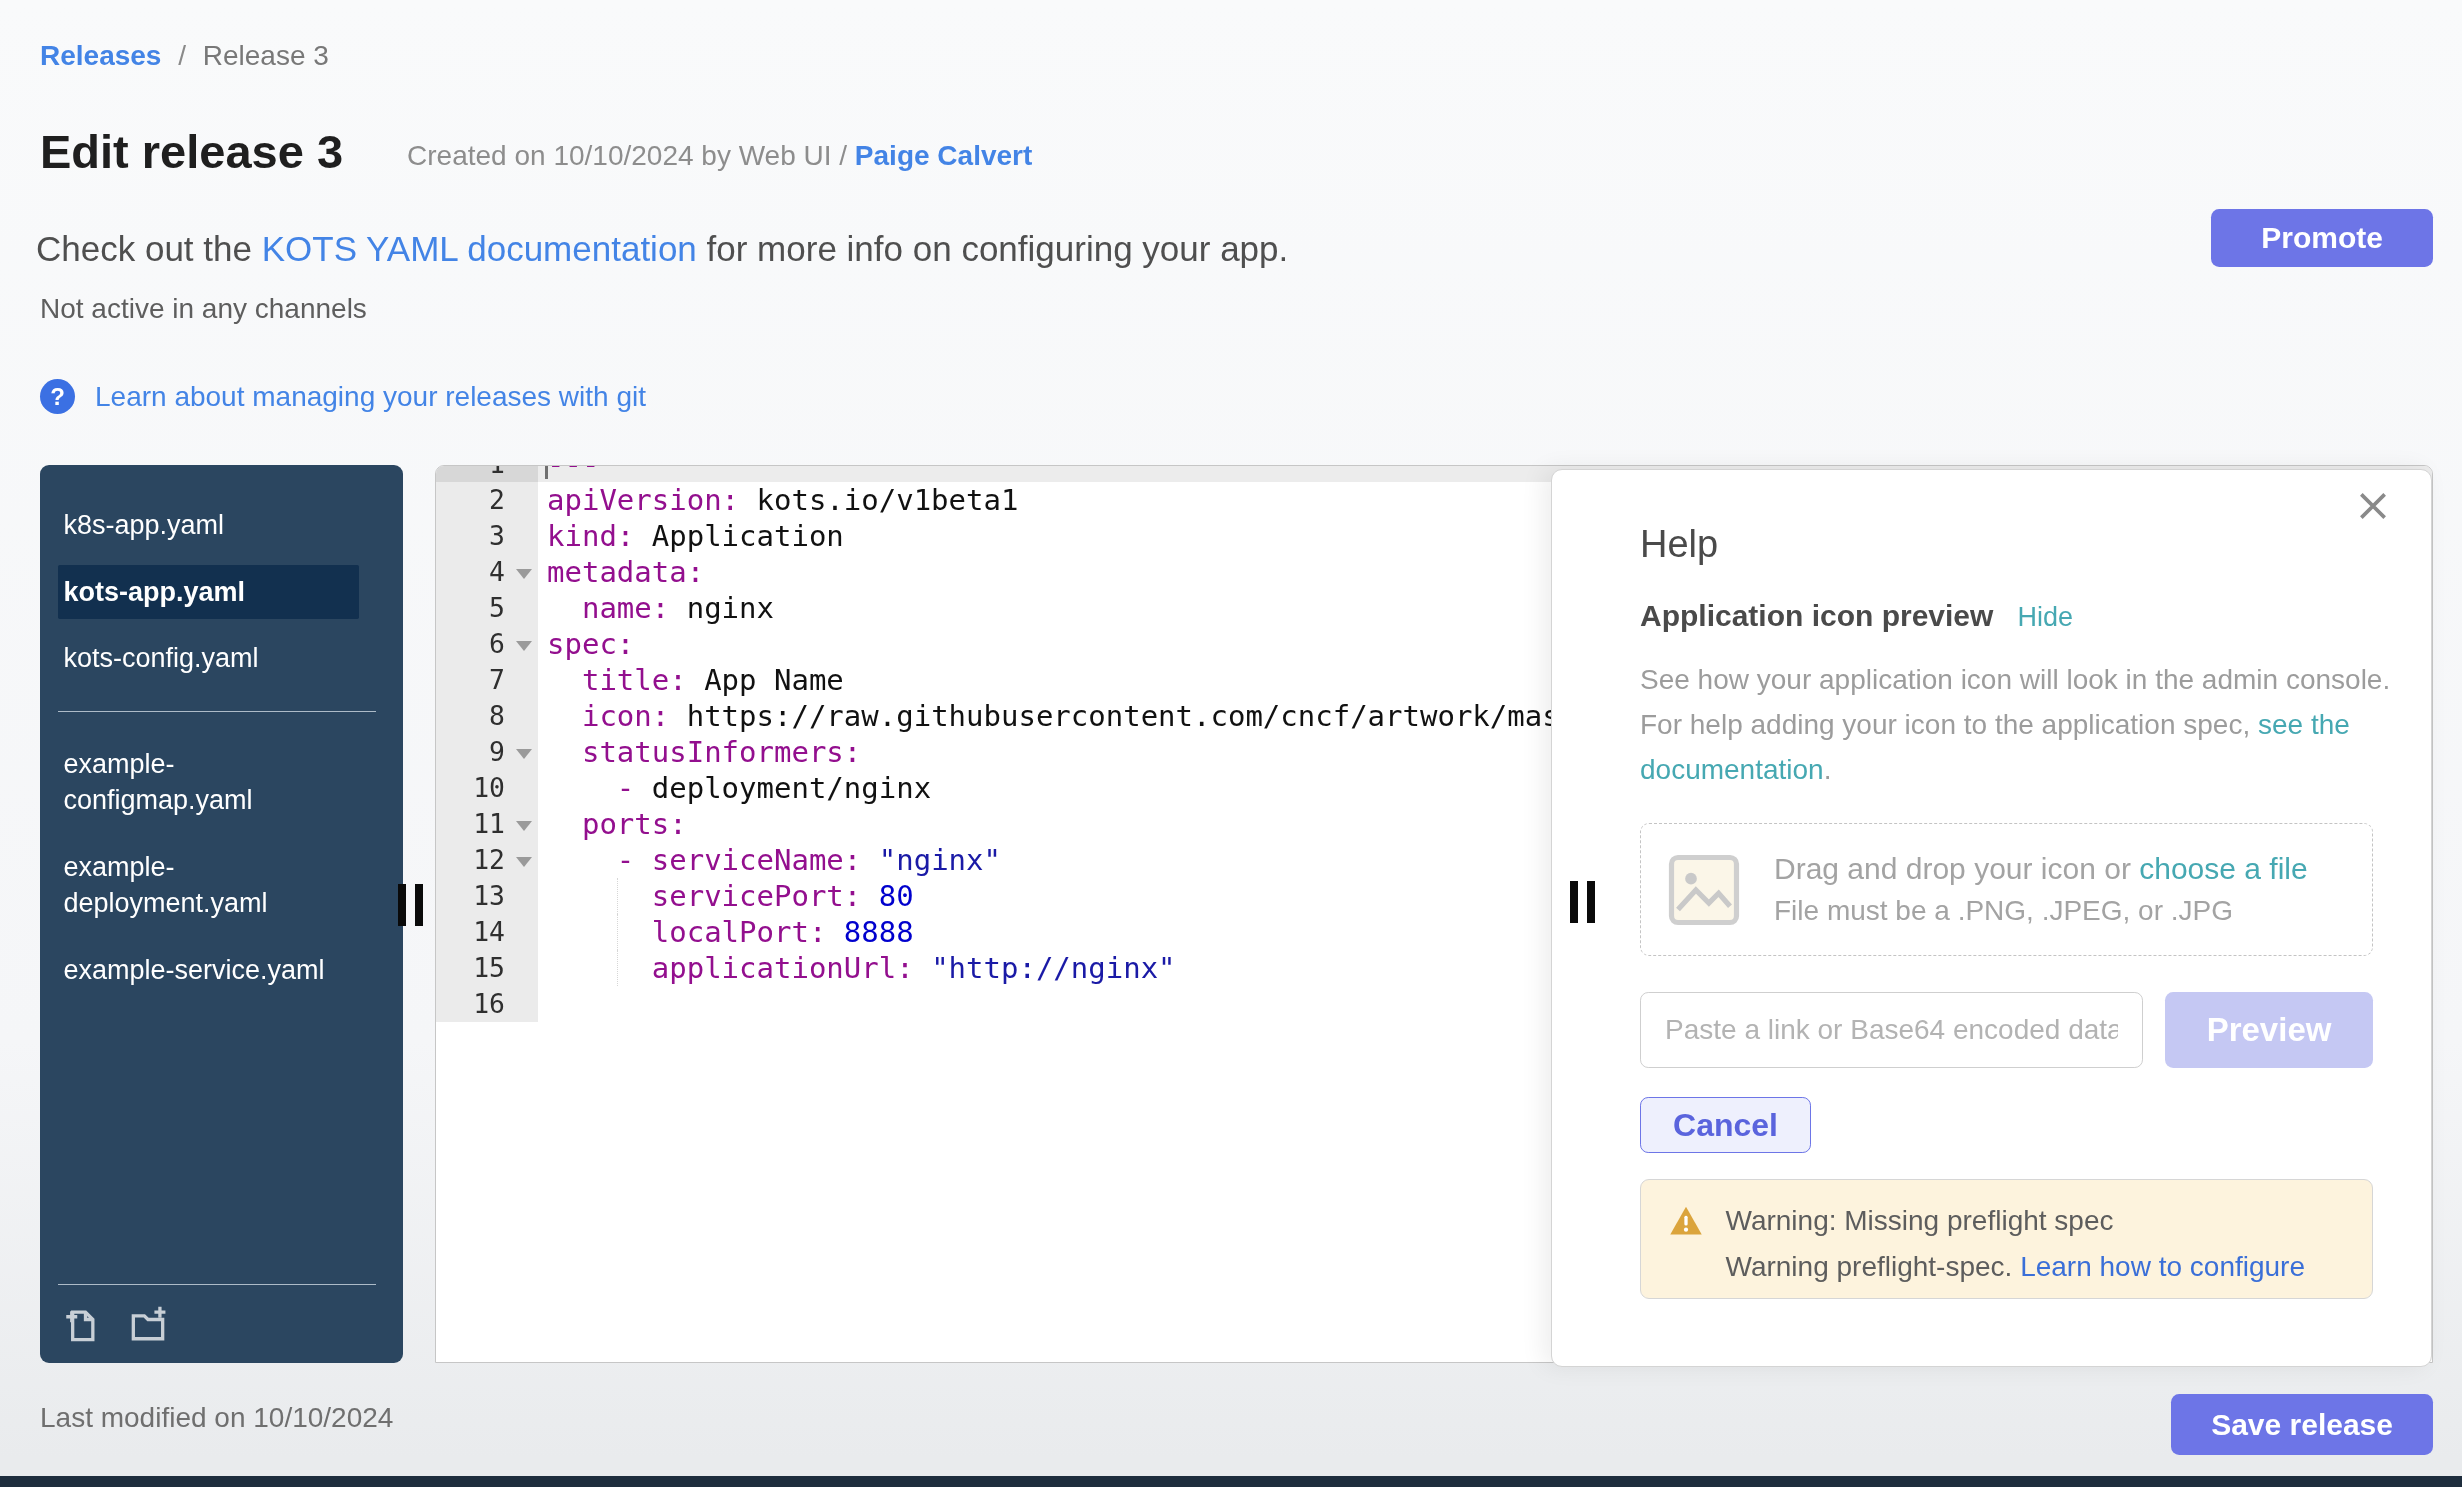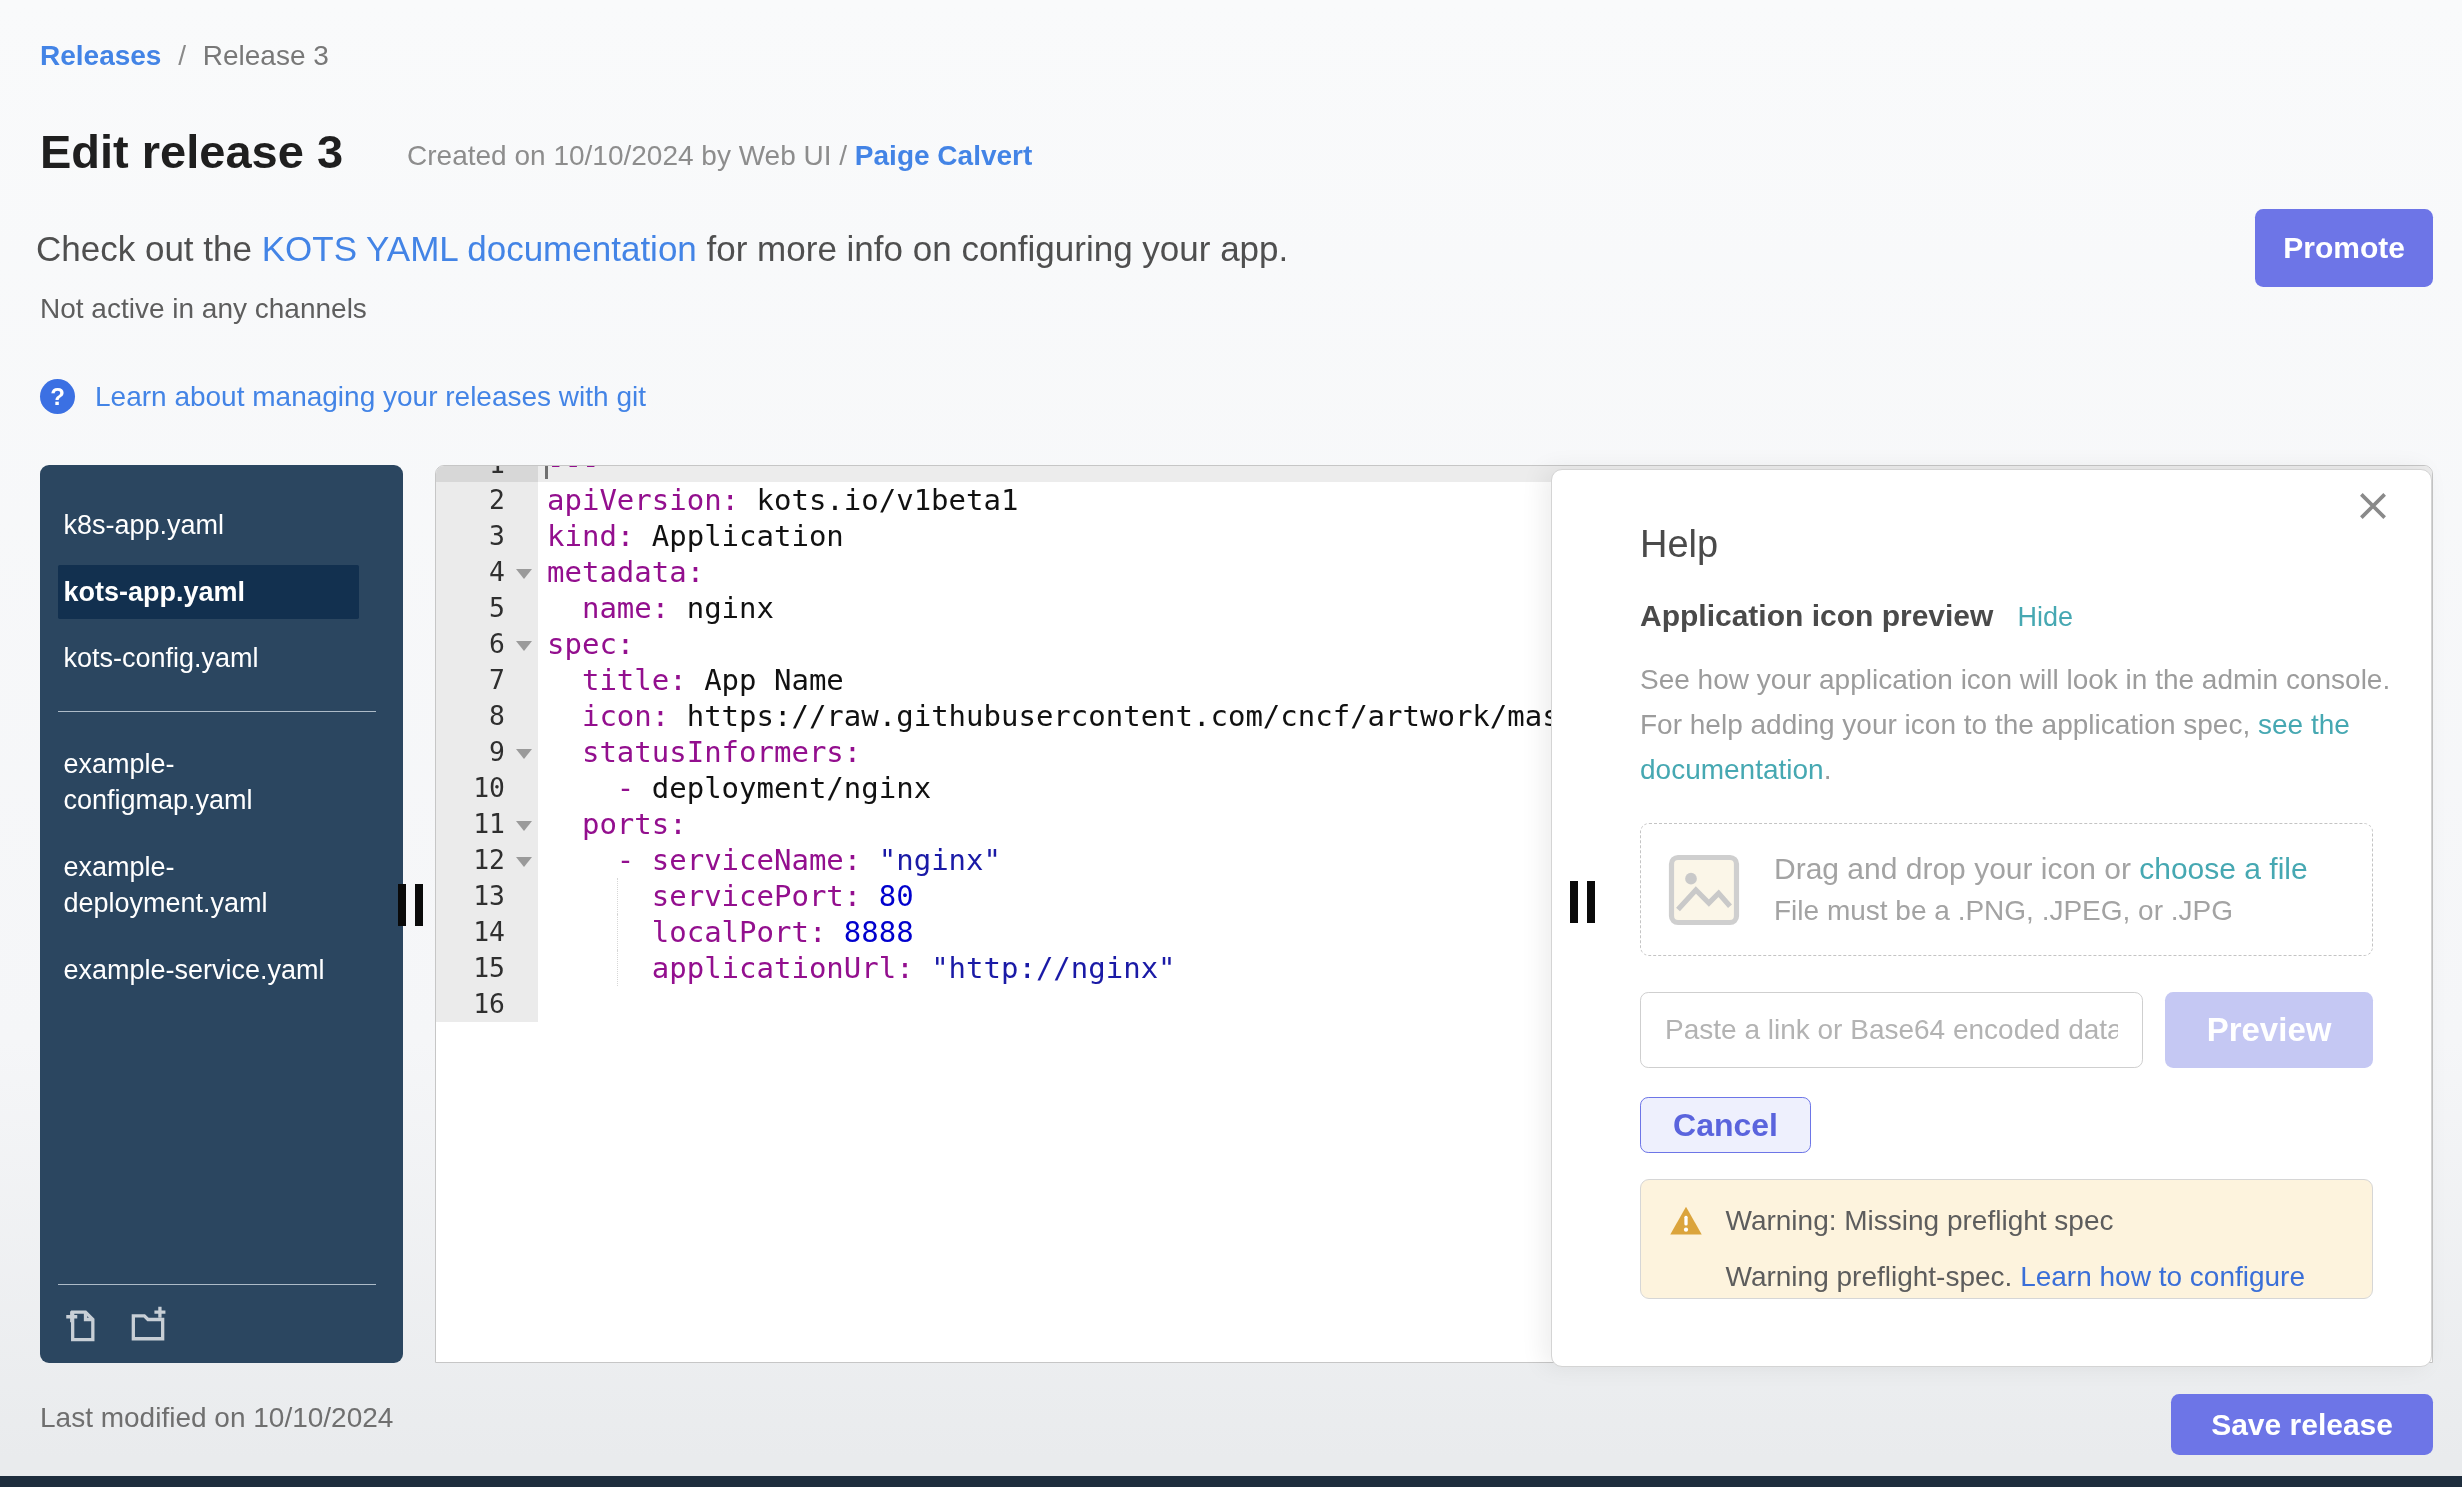--- a/index.html
+++ b/index.html
@@ -17,21 +17,21 @@
   .created .author{color:#4384e6;font-weight:600;cursor:pointer;}
   .docs-line{position:absolute;left:36px;top:229px;font-size:35px;color:#4f4f4f;}
   .docs-line .link{color:#4384e6;font-weight:500;cursor:pointer;}
   .channel-status{position:absolute;left:40px;top:293px;font-size:28px;color:#5e5e5e;}
   .git-line{position:absolute;left:40px;top:379px;display:flex;align-items:center;gap:20px;cursor:pointer;}
   .q-badge{width:35px;height:35px;border-radius:50%;background:#3b70e3;color:#fff;
     font-size:24px;font-weight:700;display:flex;align-items:center;justify-content:center;}
   .git-link{font-size:28px;color:#4384e6;font-weight:500;}
   .btn{border:none;border-radius:8.2px;background:#6d75e7;color:#fff;font-weight:700;
     font-family:"Liberation Sans",sans-serif;cursor:pointer;}
-  .promote-btn{position:absolute;top:209px;right:29px;height:78px;padding:0 28px;font-size:30px;}
+  .promote-btn{position:absolute;top:209px;right:29px;height:58px;padding:0 50px;font-size:30px;}
   
   .sidebar{position:absolute;left:40px;top:465px;width:363px;height:898px;
     background:#2b4660;border-radius:9px;box-sizing:border-box;}
   .file-list{padding-top:33px;}
   .file-item{font-size:27px;line-height:36px;color:#fff;margin:0 63px 12.7px 18px;
     padding:9px 5.5px;width:282px;box-sizing:border-box;overflow-wrap:break-word;cursor:pointer;border-radius:1.8px;}
   .file-item.selected{background:#12304f;font-weight:700;width:301px;}
   .side-divider{border-top:1.8px solid rgba(196,208,218,0.85);margin:25.5px 27px 25.5px 18px;}
   .side-footer{position:absolute;left:18px;right:27px;bottom:16.4px;border-top:1.8px solid rgba(196,208,218,0.85);
     padding-top:18px;display:flex;gap:24px;}
@@ -78,21 +78,21 @@
     padding:0 24px;font-size:28px;font-family:"Liberation Sans",sans-serif;color:#555;outline:none;}
   .url-input::placeholder{color:#b3b3b3;}
   .preview-btn{width:217px;height:76px;background:#c5c8f3;border:none;border-radius:8.2px;
     color:#fff;font-size:33px;font-weight:700;font-family:"Liberation Sans",sans-serif;cursor:pointer;}
   .cancel-btn{margin-top:29px;width:171px;height:56px;background:#eef0fd;border:1.8px solid #6d75e7;
     border-radius:8.2px;color:#5a64dd;font-size:32px;font-weight:700;font-family:"Liberation Sans",sans-serif;cursor:pointer;}
   .warning-box{margin-top:25.5px;height:120px;background:#fdf3dd;border:1.8px solid #d6d6d6;border-radius:9px;
     box-sizing:border-box;padding:22px 25.5px 3.6px 25.5px;display:flex;gap:21px;overflow:hidden;}
   .warn-icon{width:38px;height:36px;flex:0 0 38px;margin-top:1.8px;}
   .warn-title{font-size:28px;color:#5d5d5d;line-height:38px;}
-  .warn-body{font-size:28px;color:#5d5d5d;line-height:38px;margin-top:18px;}
+  .warn-body{font-size:28px;color:#5d5d5d;line-height:38px;margin-top:8px;}
   .warn-link{color:#3a6fd8;font-weight:500;cursor:pointer;}
   
   .last-modified{position:absolute;left:40px;top:1402px;font-size:28px;color:#6f6f6f;}
   .save-btn{position:absolute;top:1394px;right:29px;height:61px;padding:0 40px;font-size:30px;}
   .bottom-bar{position:absolute;left:0;right:0;bottom:0;height:12px;background:#1e2d3d;}
 </style>
 </head>
 <body>
 
 <div class="page">

